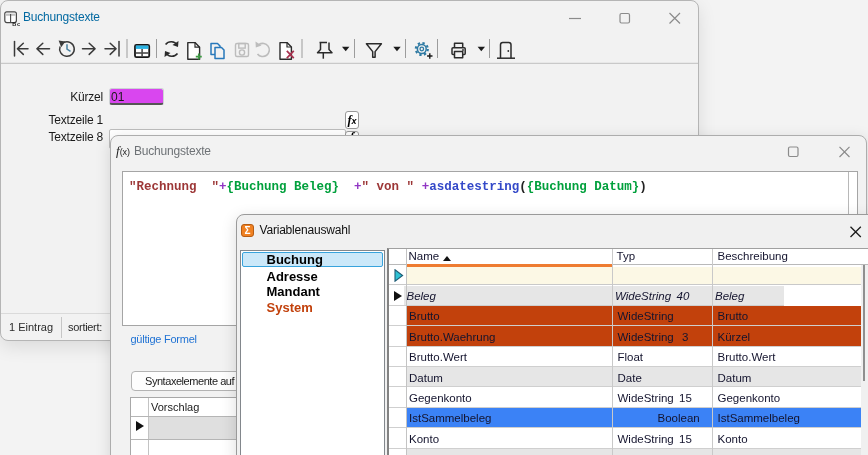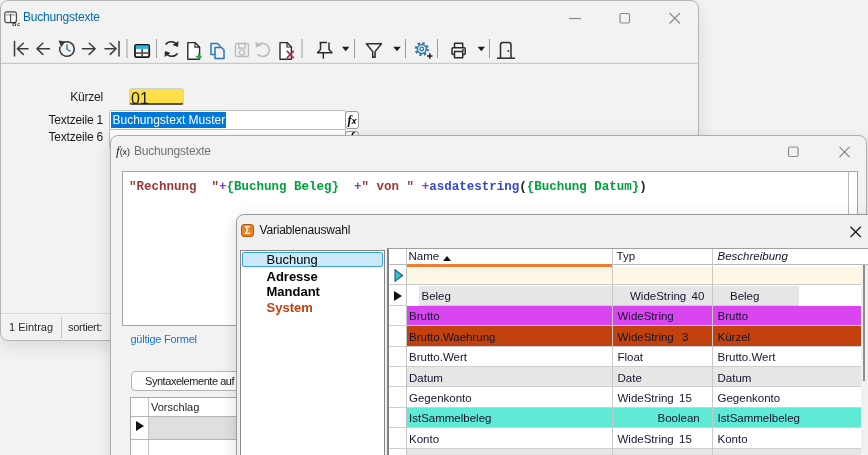--- a/index.html
+++ b/index.html
@@ -129,27 +129,24 @@
       <path d="M499.5 27 v-13.2 q0 -2.3 2.3 -2.3 h5.9 q2.3 0 2.3 2.3 v13.2"></path>
       <line x1="496" y1="27.2" x2="514" y2="27.2"></line>
     </g>
     <circle cx="507.3" cy="20" r="0.9" fill="#2b2b2b"></circle>
 
     <line x1="0" y1="32.4" x2="697" y2="32.4" stroke="#c9c9c9" stroke-width="1.2"></line>
   </svg>
 
   <div class="abs" style="left:0;top:88.5px;width:102px;text-align:right;font-size:12px;letter-spacing:-0.2px;color:#1a1a1a;">Kürzel</div>
   <div class="abs" style="left:0;top:111.5px;width:102px;text-align:right;font-size:12px;letter-spacing:-0.2px;color:#1a1a1a;">Textzeile 1</div>
-  <div class="abs" style="left:0;top:128.5px;width:102px;text-align:right;font-size:12px;letter-spacing:-0.2px;color:#1a1a1a;">Textzeile 6</div>
-
-  <div class="abs" style="left:107.5px;top:87px;width:55px;height:17px;background:#fde047;border:1px solid #cdd2d4;border-bottom:2px solid #555;border-radius:3px;font-size:16px;color:#1a1a1a;padding:1px 0 0 1.5px;margin-left:20px;">01</div>
-
-  <div class="abs" style="left:107.5px;top:109px;width:237px;height:20px;background:#fff;border:1px solid #bdbdbd;border-radius:2px;">
-    <div class="abs" style="left:1px;top:1px;height:16px;background:#0078d7;color:#fff;font-size:12px;padding:1px 1px 0 2px;">Buchungstext Muster</div>
-  </div>
+  <div class="abs" style="left:0;top:128.5px;width:102px;text-align:right;font-size:12px;letter-spacing:-0.2px;color:#1a1a1a;">Textzeile 8</div>
+
+  <div class="abs" style="left:107.5px;top:87px;width:55px;height:17px;background:#d946ef;border:1px solid #cdd2d4;border-bottom:2px solid #555;border-radius:3px;font-size:12px;color:#1a1a1a;padding:1px 0 0 1.5px;">01</div>
+
   <div class="abs" style="left:344px;top:109.5px;width:14px;height:18px;background:#fff;border:1px solid #999;border-radius:3px;font-size:12.5px;text-align:center;line-height:16px;"><i style="font-family:'Liberation Serif';font-weight:bold;">f</i><span style="font-size:9px;font-style:italic;font-weight:bold;">x</span></div>
 
   <div class="abs" style="left:107.5px;top:128.3px;width:237px;height:20px;background:#fff;border:1px solid #bdbdbd;border-radius:2px;"></div>
   <div class="abs" style="left:344px;top:130px;width:14px;height:18px;background:#fff;border:1px solid #999;border-radius:3px;font-size:12.5px;text-align:center;line-height:10px;"><i style="font-family:'Liberation Serif';font-weight:bold;">f</i></div>
 
   <div class="abs" style="left:0;top:312px;width:697px;height:0;border-top:1px solid #dadada;"></div>
   <div class="abs" style="left:8px;top:320px;font-size:11px;color:#2b2b2b;">1 Eintrag</div>
   <div class="abs" style="left:59.5px;top:316px;width:0;height:21px;border-left:1px solid #c6c6c6;"></div>
   <div class="abs" style="left:67px;top:320px;font-size:11px;letter-spacing:-0.3px;color:#2b2b2b;">sortiert:</div>
 </div>
@@ -188,50 +185,50 @@
     <rect x="0.5" y="0.5" width="12" height="12" rx="2.5" fill="#f08122" stroke="#b65d14" stroke-width="1"></rect>
     <text x="6.5" y="10" font-size="10" font-weight="bold" fill="#fff" text-anchor="middle">Σ</text>
   </svg>
   <div class="abs" style="left:22.5px;top:8px;font-size:12px;color:#111;letter-spacing:-0.2px;">Variablenauswahl</div>
   <svg class="abs" style="left:612px;top:11px;" width="13" height="12" viewBox="0 0 13 12">
     <path d="M1.5 0.8 L11.8 11 M11.8 0.8 L1.5 11" stroke="#1c1c1c" stroke-width="1.3"></path>
   </svg>
 
   <div class="abs" style="left:2.5px;top:35px;width:145.5px;height:215px;background:#fff;border:1px solid #82878c;">
     <div class="abs" style="left:1.5px;top:1.9px;width:141px;height:14.2px;background:#cbe8f9;border:1px solid #38a3dc;border-radius:2px;"></div>
-    <div class="abs" style="left:26px;top:1.7px;font-size:13px;font-weight:normal;color:#000;">Buchung</div>
+    <div class="abs" style="left:26px;top:1.7px;font-size:13px;font-weight:bold;color:#000;">Buchung</div>
     <div class="abs" style="left:26px;top:18.1px;font-size:13px;font-weight:bold;color:#000;">Adresse</div>
     <div class="abs" style="left:26px;top:33.6px;font-size:13px;font-weight:bold;color:#000;">Mandant</div>
     <div class="abs" style="left:26px;top:49.1px;font-size:13px;font-weight:bold;color:#c2410c;">System</div>
   </div>
 
   <div class="abs" id="grid" style="left:149.5px;top:33px;width:490px;height:217px;background:#fff;border-left:2px solid #828282;border-top:1px solid #a0a0a0;font-size:11.5px;color:#14142e;">
 
     <div class="abs" style="left:0;top:0;width:100%;height:16.5px;background:#fff;border-bottom:1px solid #b9b9b9;"></div>
     <div class="abs" style="left:20px;top:1px;">Name</div>
     <div class="abs" style="left:54.5px;top:7px;width:0;height:0;border-bottom:5px solid #111;border-left:4.5px solid transparent;border-right:4.5px solid transparent;"></div>
     <div class="abs" style="left:228px;top:1px;">Typ</div>
-    <div class="abs" style="left:329px;top:1px;font-style:italic;">Beschreibung</div>
+    <div class="abs" style="left:329px;top:1px;">Beschreibung</div>
     <div class="abs" style="left:17px;top:15.5px;width:207px;height:2.5px;background:#ee7c31;"></div>
 
     <div class="abs" style="left:17.5px;top:18px;width:456px;height:17px;background:#fcf8e5;"></div>
     <svg class="abs" style="left:5px;top:20.5px;" width="10" height="13" viewBox="0 0 10 13">
       <path d="M1 0.8 L8.6 6.5 L1 12.2 Z" fill="#2fc2d4" stroke="#1f5b74" stroke-width="1.1"></path>
     </svg>
     <div class="abs" style="left:0;top:35.5px;width:100%;border-top:1px solid #c9c9c9;"></div>
 
     <div id="rows">
-          <div class="abs" style="left: 30px; top: 37px; width: 380px; height: 20.4px; background: rgb(230, 230, 230); border-bottom: 1px solid rgb(207, 207, 207);">
+          <div class="abs" style="left: 15px; top: 37px; width: 380px; height: 20.4px; background: rgb(230, 230, 230); border-bottom: 1px solid rgb(207, 207, 207); font-style: italic;">
             <span class="abs" style="left:3px;top:4.5px;">Beleg</span>
             <span class="abs" style="left:211.5px;top:4.5px;">WideString</span>
             <span class="abs" style="left:273px;top:4.5px;">40</span>
             <span class="abs" style="left:311.5px;top:4.5px;">Beleg</span>
           </div>
           <div class="abs" style="left: 0px; top: 37px; width: 17px; height: 20.4px; border-bottom: 1px solid rgb(207, 207, 207);"></div>
-          <div class="abs" style="left: 17.5px; top: 57.4px; width: 456px; height: 20.4px; background: #d946ef; border-bottom: 1px solid rgb(207, 207, 207); padding-left: 20px;">
+          <div class="abs" style="left: 17.5px; top: 57.4px; width: 456px; height: 20.4px; background: #c2410c; border-bottom: 1px solid rgb(207, 207, 207); padding-left: 20px;">
             <span class="abs" style="left:3px;top:4.5px;">Brutto</span>
             <span class="abs" style="left:211.5px;top:4.5px;">WideString</span>
             <span class="abs" style="left:311.5px;top:4.5px;">Brutto</span>
           </div>
           <div class="abs" style="left: 0px; top: 57.4px; width: 17px; height: 20.4px; border-bottom: 1px solid rgb(207, 207, 207);"></div>
           <div class="abs" style="left: 17.5px; top: 77.8px; width: 456px; height: 20.4px; background: #c2410c; border-bottom: 1px solid rgb(207, 207, 207);">
             <span class="abs" style="left:3px;top:4.5px;">Brutto.Waehrung</span>
             <span class="abs" style="left:211.5px;top:4.5px;">WideString</span>
             <span class="abs" style="left:276px;top:4.5px;">3</span>
             <span class="abs" style="left:311.5px;top:4.5px;">Kürzel</span>
@@ -249,21 +246,21 @@
             <span class="abs" style="left:311.5px;top:4.5px;">Datum</span>
           </div>
           <div class="abs" style="left: 0px; top: 118.6px; width: 17px; height: 20.4px; border-bottom: 1px solid rgb(207, 207, 207);"></div>
           <div class="abs" style="left: 17.5px; top: 139px; width: 456px; height: 20.4px; background: rgb(255, 255, 255); border-bottom: 1px solid rgb(207, 207, 207);">
             <span class="abs" style="left:3px;top:4.5px;">Gegenkonto</span>
             <span class="abs" style="left:211.5px;top:4.5px;">WideString</span>
             <span class="abs" style="left:273px;top:4.5px;">15</span>
             <span class="abs" style="left:311.5px;top:4.5px;">Gegenkonto</span>
           </div>
           <div class="abs" style="left: 0px; top: 139px; width: 17px; height: 20.4px; border-bottom: 1px solid rgb(207, 207, 207);"></div>
-          <div class="abs" style="left: 17.5px; top: 159.4px; width: 456px; height: 20.4px; background: #5eead4; border-bottom: 1px solid rgb(207, 207, 207);">
+          <div class="abs" style="left: 17.5px; top: 159.4px; width: 456px; height: 20.4px; background: #3b82f6; border-bottom: 1px solid rgb(207, 207, 207);">
             <span class="abs" style="left:3px;top:4.5px;">IstSammelbeleg</span>
             <span class="abs" style="left:211.5px;top:4.5px;margin-left:40px;">Boolean</span>
             <span class="abs" style="left:311.5px;top:4.5px;">IstSammelbeleg</span>
           </div>
           <div class="abs" style="left: 0px; top: 159.4px; width: 17px; height: 20.4px; border-bottom: 1px solid rgb(207, 207, 207);"></div>
           <div class="abs" style="left: 17.5px; top: 179.8px; width: 456px; height: 20.4px; background: rgb(255, 255, 255); border-bottom: 1px solid rgb(207, 207, 207);">
             <span class="abs" style="left:3px;top:4.5px;">Konto</span>
             <span class="abs" style="left:211.5px;top:4.5px;">WideString</span>
             <span class="abs" style="left:273px;top:4.5px;">15</span>
             <span class="abs" style="left:311.5px;top:4.5px;">Konto</span>

